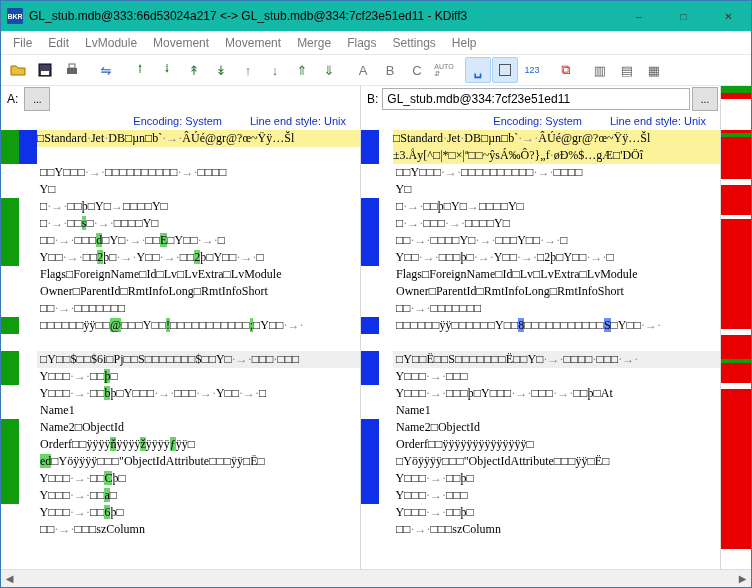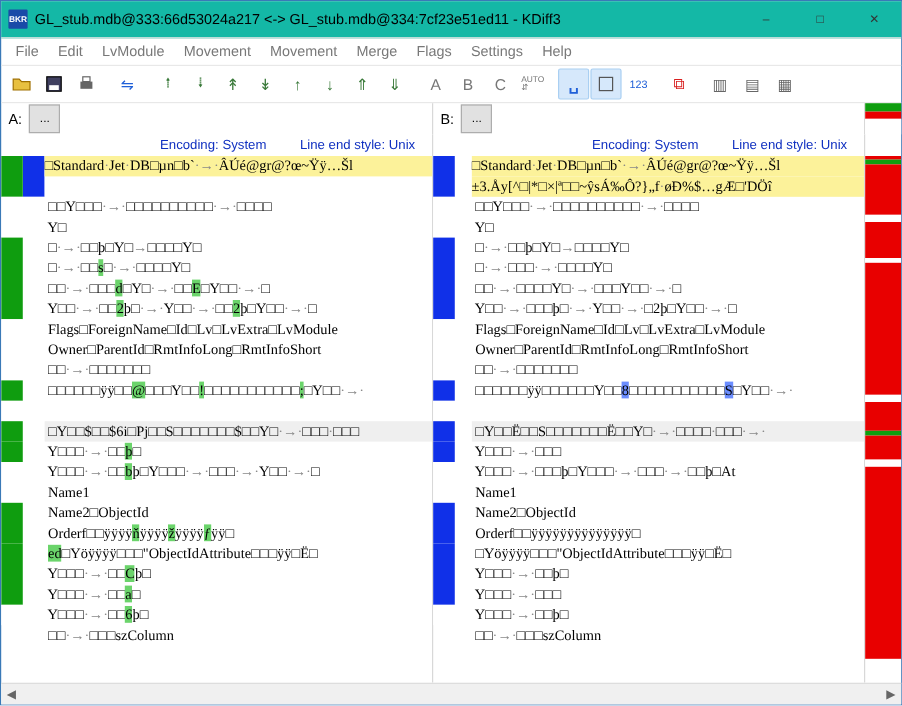--- a/index.html
+++ b/index.html
@@ -125,20 +125,21 @@
     <div class="tbtn" style="color:#666">▦</div>
   </div>
 
   <div class="pathrow">
     <div class="pathcell">
       <span class="plabel">A:</span>
       <div class="pbtn">...</div>
     </div>
     <div class="pathcell">
       <span class="plabel">B:</span>
+      <input class="pinput" value="GL_stub.mdb@334:7cf23e51ed11" style="">
       <div class="pbtn">...</div>
     </div>
     <div class="overviewcol" id="ovtop">
         <div style="background: rgb(15, 157, 15); height: 12px;"></div>
         <div style="background: rgb(232, 0, 0); height: 10px;"></div>
         <div style="background: rgb(255, 255, 255); height: 22px;"></div>
       </div>
   </div>
 
   <div class="encrow">

